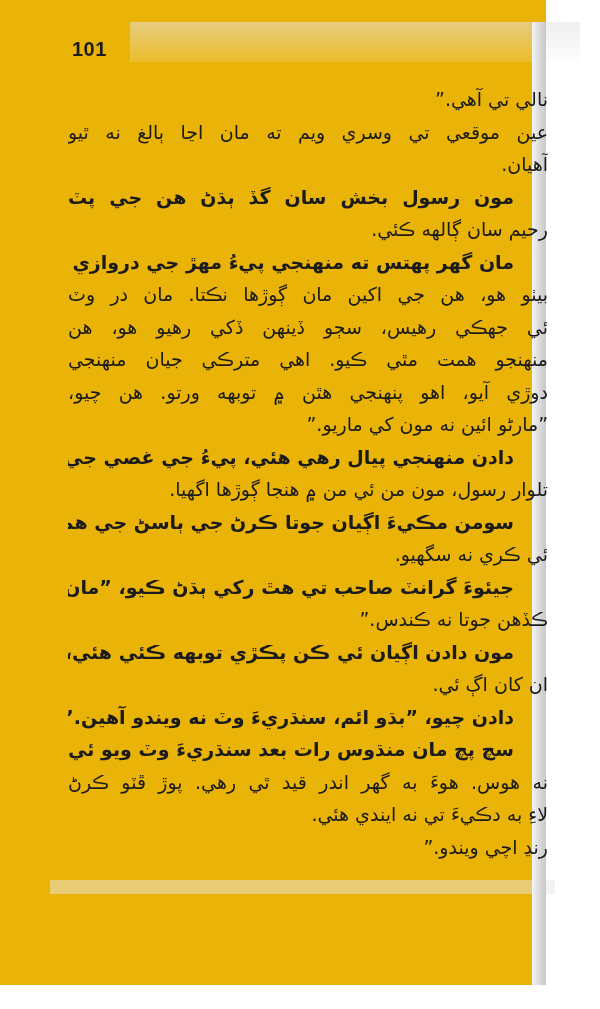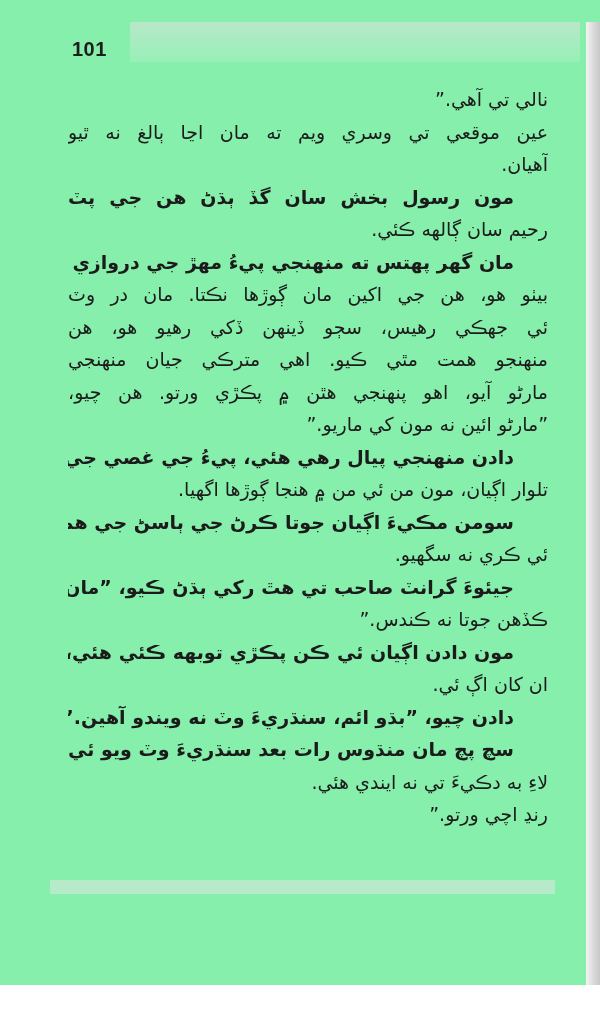--- a/index.html
+++ b/index.html
@@ -12,23 +12,23 @@
       height: 1009px;
       position: relative;
       overflow: hidden;
       font-family: "DejaVu Sans", sans-serif;
       color: #1a1a1a;
     }
     .page {
       position: absolute;
       left: 0;
       top: 0;
-      width: 600px;
+      width: 546px;
       height: 985px;
-      background: #86efac;
+      background: #eab308;
     }
     .binding-shadow {
       position: absolute;
       right: 0;
       top: 22px;
       width: 14px;
       height: 963px;
       background: linear-gradient(to right, #f4f4f4 0%, #d9d9d9 55%, #c8c8c8 100%);
     }
     .bleed-top {
@@ -98,28 +98,29 @@
   <div class="text-block" id="text-block">
       <span class="line short">نالي تي آهي.”</span>
       <span class="line">عين موقعي تي وسري ويم ته مان اڃا ٻالغ نه ٿيو</span>
       <span class="line short">آهيان.</span>
       <span class="line indent">مون رسول بخش سان گڏ ٻڌڻ هن جي پٽ</span>
       <span class="line short">رحيم سان ڳالهه ڪئي.</span>
       <span class="line indent">مان گهر پهتس ته منهنجي پيءُ مهڙ جي دروازي وٽ</span>
       <span class="line">بيٺو هو، هن جي اکين مان ڳوڙها نڪتا. مان در وٽ</span>
       <span class="line">ئي جهڪي رهيس، سڄو ڏينهن ڏکي رهيو هو، هن</span>
       <span class="line">منهنجو همت مٿي ڪيو. اهي مترڪي جيان منهنجي</span>
-      <span class="line">مارڻو آيو، اهو پنهنجي هٿن ۾ پڪڙي ورتو. هن چيو،</span>
+      <span class="line">دوڙي آيو، اهو پنهنجي هٿن ۾ توبهه ورتو. هن چيو،</span>
       <span class="line short">”مارڻو ائين نه مون کي ماريو.”</span>
       <span class="line indent">دادن منهنجي پيال رهي هئي، پيءُ جي غصي جي</span>
-      <span class="line short">تلوار اڳيان، مون من ئي من ۾ هنجا ڳوڙها اگهيا.</span>
+      <span class="line short">تلوار رسول، مون من ئي من ۾ هنجا ڳوڙها اگهيا.</span>
       <span class="line indent">سومن مڪيءَ اڳيان جوتا ڪرڻ جي ٻاسڻ جي همت</span>
       <span class="line short">ئي ڪري نه سگهيو.</span>
       <span class="line indent">جيئوءَ گرانٽ صاحب تي هٿ رکي ٻڌڻ ڪيو، ”مان</span>
       <span class="line short">ڪڏهن جوتا نه ڪندس.”</span>
       <span class="line indent">مون دادن اڳيان ئي ڪن پڪڙي توبهه ڪئي هئي،</span>
       <span class="line short">ان کان اڳ ئي.</span>
       <span class="line indent">دادن چيو، ”بڌو ائم، سنڌريءَ وٽ نه ويندو آهين.”</span>
       <span class="line indent">سچ پچ مان منڌوس رات بعد سنڌريءَ وٽ ويو ئي</span>
+      <span class="line">نه هوس. هوءَ به گهر اندر قيد ٿي رهي. پوڙ ڦٽو ڪرڻ</span>
       <span class="line short">لاءِ به دڪيءَ تي نه ايندي هئي.</span>
-      <span class="line short">رنڍ اچي ورتو.”</span>
+      <span class="line short">رنڍ اچي ويندو.”</span>
     </div>
 </div>
 
 </body></html>

